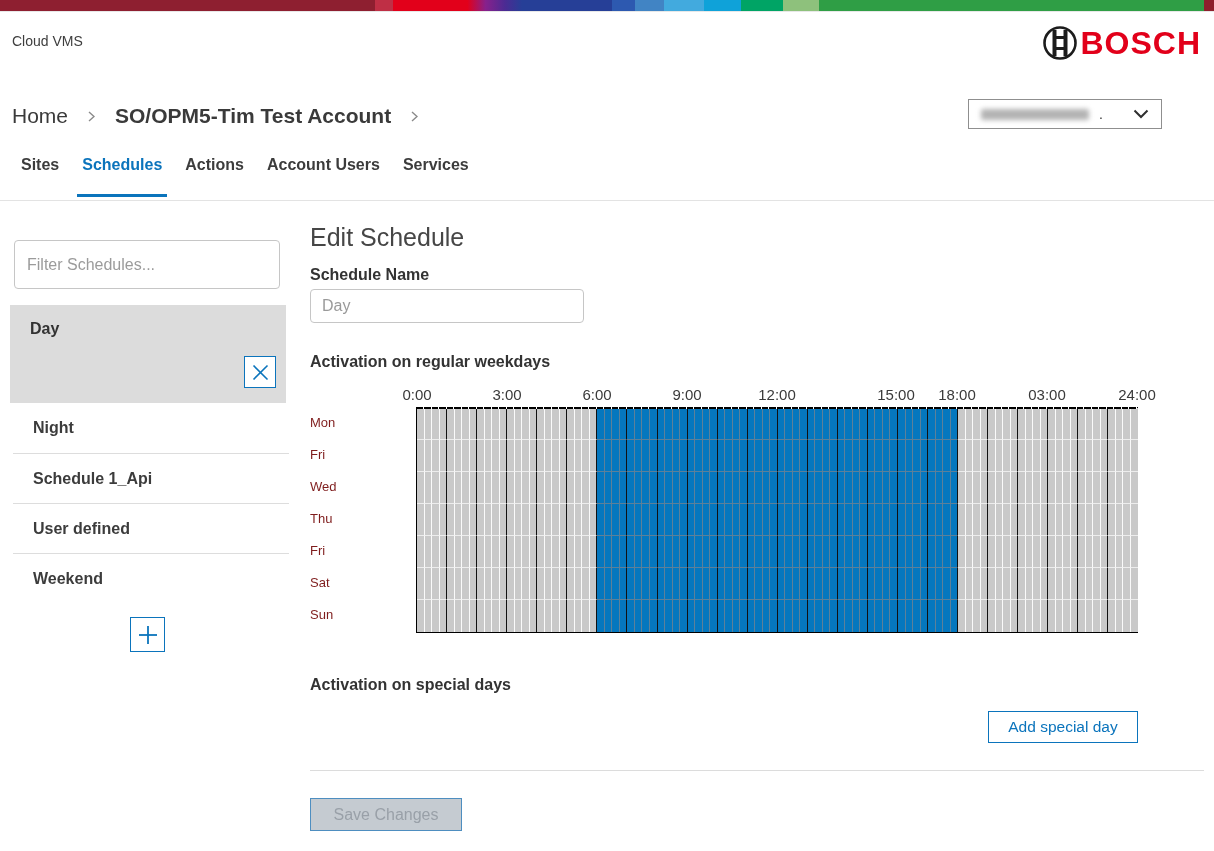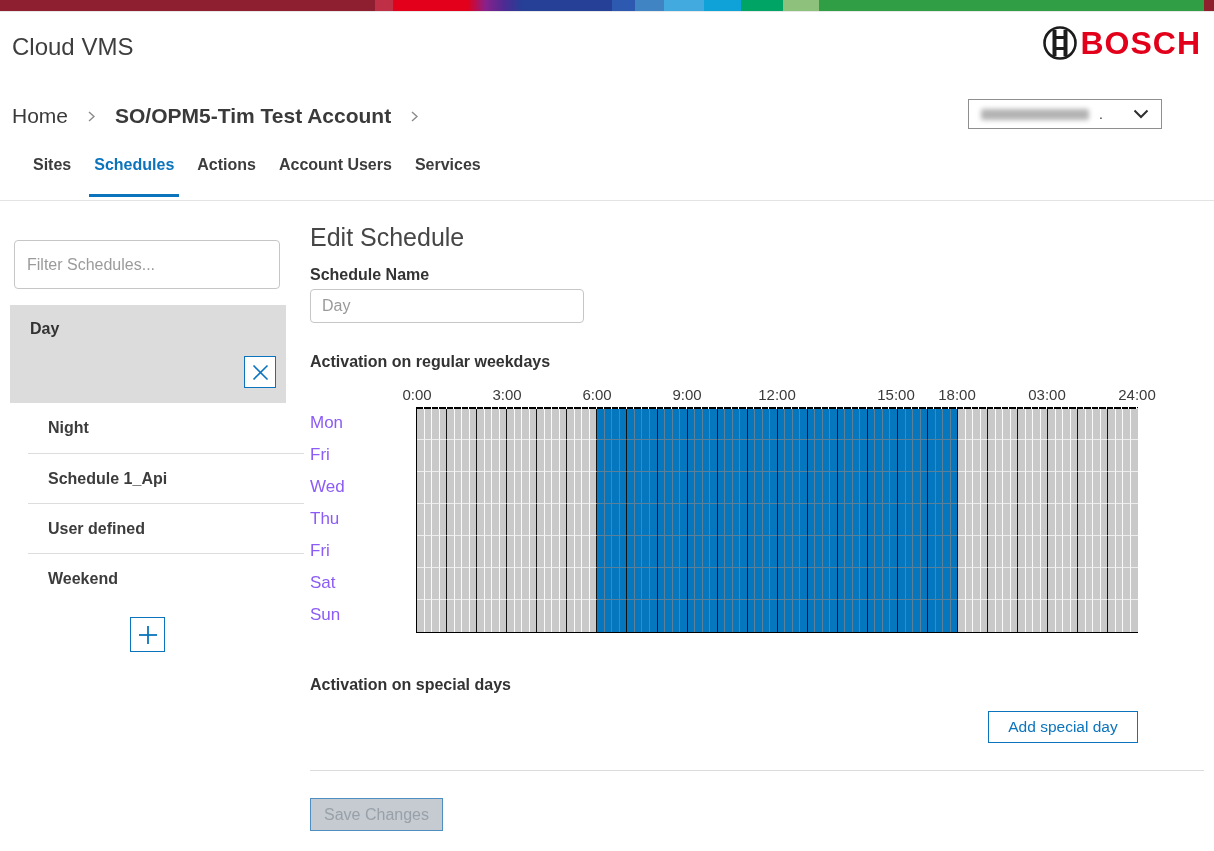--- a/index.html
+++ b/index.html
@@ -17,87 +17,87 @@
       #2d59b0 50.4%, #2d59b0 52.3%,
       #4184c4 52.3%, #4184c4 54.7%,
       #42aade 54.7%, #42aade 58%,
       #0fa2d9 58%, #0fa2d9 61%,
       #00a465 61%, #00a465 64.5%,
       #8ec17c 64.5%, #8ec17c 67.5%,
       #2f9e45 67.5%, #2f9e45 99.2%,
       #8e1f2c 99.2%, #8e1f2c 100%);
     border-bottom:1px solid #e8e8e8; }
 
-  .app-title { position:absolute; left:12px; top:33px; font-size:24px; color:#3e3e3e; }
+  .app-title { position:absolute; left:12px; top:33px; font-size:14px; color:#3e3e3e; }
 
   .logo { position:absolute; top:23px; right:13px; display:flex; align-items:center; }
   .logo-text { font-size:32px; font-weight:bold; color:#e2001a; letter-spacing:1px; line-height:1; }
 
   .breadcrumb { position:absolute; left:12px; top:104px; display:flex; align-items:center; font-size:21px; color:#3a3a3a; }
   .breadcrumb .crumb-home { cursor:pointer; }
   .breadcrumb .crumb-account { font-weight:bold; }
   .breadcrumb svg { margin:0 20px; }
 
   .user-select { position:absolute; left:968px; top:99px; width:194px; height:30px; border:1px solid #8f8f8f;
     background:#fff; display:flex; align-items:center; padding:0 12px; cursor:pointer; }
   .redacted { width:108px; height:11px; background:#b3b3b3; border-radius:2px; filter:blur(2.5px); }
   .user-dot { margin-left:10px; font-size:14px; color:#333; }
   .user-select svg { margin-left:auto; }
 
-  .tabs { position:absolute; left:28px; top:152px; display:flex;text-align:center; }
+  .tabs { position:absolute; left:16px; top:152px; display:flex;text-align:center; }
   .tab { font-weight:bold; font-size:16px; color:#3c3c3c; padding:4px 5px 20px 5px; margin-right:13px; cursor:pointer; }
   .tab.active { color:#0b74bc; border-bottom:3px solid #0b74bc; }
   .tabline { position:absolute; left:0; top:200px; width:1214px; height:1px; background:#e3e3e3; }
 
   
   .filter-input { position:absolute; left:14px; top:240px; width:266px; height:49px; border:1px solid #c6c6c6;
     border-radius:4px; padding:12px 12px; font-size:16px; color:#555; font-family:"Liberation Sans",sans-serif; }
   .filter-input::placeholder { color:#9b9b9b; }
 
   .sel-item { position:absolute; left:10px; top:305px; width:276px; height:98px; background:#dcdcdc; cursor:pointer; }
   .sel-item .sel-label { position:absolute; left:20px; top:15px; font-weight:bold; font-size:16px; color:#333; }
   .del-btn { position:absolute; right:10px; bottom:15px; width:32px; height:32px; background:#fff;
     border:1px solid #0b74bc; display:flex; align-items:center; justify-content:center; cursor:pointer; padding:0; }
 
-  .sched-list { position:absolute; left:28px; top:403px; width:276px; }
+  .sched-list { position:absolute; left:13px; top:403px; width:276px; }
   .sched-item { height:50px; line-height:50px; padding-left:20px; font-weight:bold; font-size:16px; color:#3c3c3c; cursor:pointer; }
   .sched-item + .sched-item { border-top:1px solid #ddd; }
 
   .add-btn { position:absolute; left:130px; top:617px; width:35px; height:35px; background:#fff;
     border:1px solid #0b74bc; display:flex; align-items:center; justify-content:center; cursor:pointer; padding:0; }
 
   
   .page-title { position:absolute; left:310px; top:223px; font-size:25px; font-weight:400; color:#464646; }
   .field-label { position:absolute; left:310px; font-size:16px; font-weight:bold; color:#333; }
   .name-input { position:absolute; left:310px; top:289px; width:274px; height:34px; border:1px solid #c6c6c6;
     border-radius:4px; padding:0 11px; font-size:16px; color:#9a9a9a; font-family:"Liberation Sans",sans-serif; }
 
   .time-axis { position:absolute; left:417px; top:386px; width:720px; height:17px; }
   .time-axis span { position:absolute; transform:translateX(-50%); font-size:15px; color:#3a3a3a; white-space:nowrap; }
 
   .day-labels { position:absolute; left:310px; top:407px; }
-  .day-labels div { height:32px; line-height:32px; font-size:17px; color:#8b5cf6; }
+  .day-labels div { height:32px; line-height:32px; font-size:13px; color:#7f1d1d; }
 
   .grid { position:absolute; left:416px; top:407px; width:722px; height:226px; border:1px solid #000; background:#c9c9c9; }
   .grid-row { display:flex; width:720px; height:32px; }
   .cell { flex:1; height:32px; }
   .cell.off { background:#c9c9c9; border-right:1px solid #fafafa; border-bottom:1px solid #ededed; }
   .cell.on  { background:#0577be; border-right:1px solid #5d8099; border-bottom:1px solid #5d8099; }
   .cell.hour { border-right:1px solid #111; }
   .cell.rowend { border-right:none; }
   .grid-row:last-child .cell { border-bottom:none; }
   .grid-topdash { position:absolute; left:417px; top:407px; width:720px; height:2px;
     background:repeating-linear-gradient(90deg, #000 0px, #000 6.5px, #fff 6.5px, #fff 7.5px); }
 
   .add-special-btn { position:absolute; left:988px; top:711px; width:150px; height:32px; background:#fff;
     border:1px solid #0b74bc; color:#0b74bc; font-size:15.5px; cursor:pointer; font-family:"Liberation Sans",sans-serif; }
 
   .divider { position:absolute; left:310px; top:770px; width:894px; height:1px; background:#dcdcdc; }
 
-  .save-btn { position:absolute; left:310px; top:798px; width:133px; height:33px; background:#c5cbd1;
+  .save-btn { position:absolute; left:310px; top:798px; width:152px; height:33px; background:#c5cbd1;
     border:1px solid #4e8ec0; color:#99a0a8; font-size:16px; font-family:"Liberation Sans",sans-serif; }
 </style>
 </head>
 <body>
 
 <div class="app">
   <div class="supergraphic"></div>
 
   <div class="app-title">Cloud VMS</div>
 

